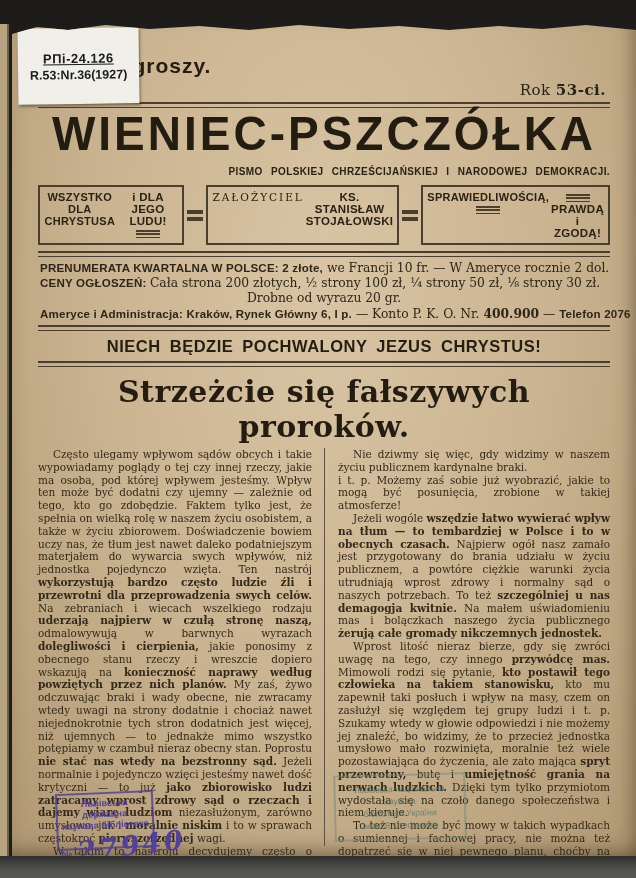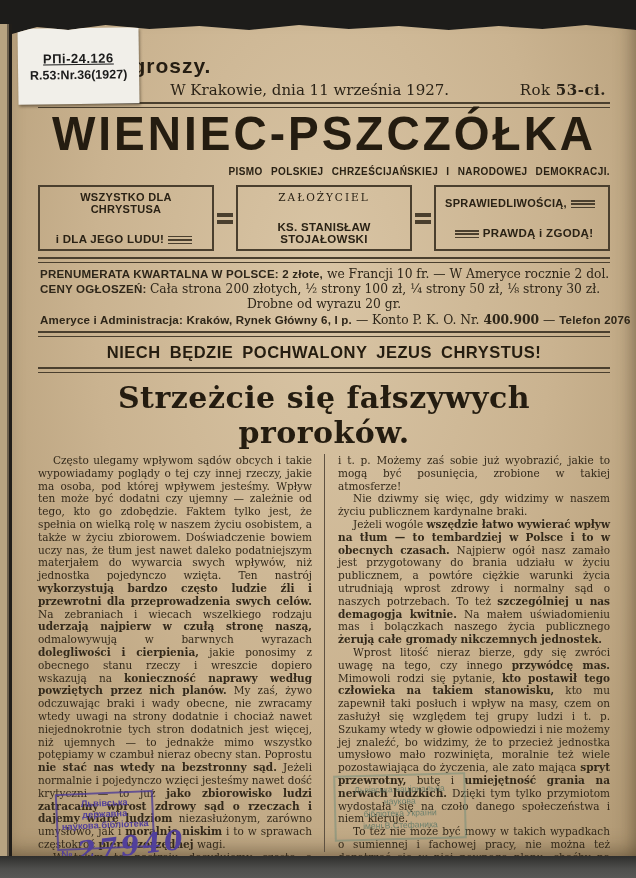--- a/index.html
+++ b/index.html
@@ -48,21 +48,21 @@
 
   .masthead{margin-top:1px;text-align:center;font-family:"Liberation Sans",sans-serif;
     font-weight:bold;font-size:46px;line-height:47px;letter-spacing:3px;color:#241c10;
     transform:scaleY(1.06);transform-origin:top;}
   .subtitle{margin-top:10px;text-align:right;font-family:"Liberation Sans",sans-serif;
     font-weight:bold;font-size:10px;letter-spacing:.4px;word-spacing:5px;color:#2a2215;}
 
   .boxes{margin-top:8px;display:flex;align-items:stretch;}
   .sbox{flex:1;border:2.5px solid var(--ink-soft);padding:4px 4px;text-align:center;
     font-family:"Liberation Sans",sans-serif;font-weight:bold;color:#2a2215;
-    display:flex;flex-direction:column;justify-content:center;gap:18px;}
+    display:flex;flex-direction:row;justify-content:center;gap:2px;}
   .sbox-l1{font-size:11px;letter-spacing:.3px;}
   .sbox-l2{font-size:11.5px;letter-spacing:.3px;}
   .sbox-founder .sbox-l1{font-family:"DejaVu Serif",serif;font-weight:normal;font-size:10.5px;letter-spacing:2px;}
   .sbox-founder .sbox-l2{font-size:11.5px;}
   .deco{display:inline-block;width:24px;height:8px;vertical-align:middle;margin:0 4px;
     background:repeating-linear-gradient(to bottom,var(--ink-soft) 0 1.5px,transparent 1.5px 3.4px);}
   .connector{width:16px;align-self:center;height:11px;margin:0 3px;
     border-top:4px solid var(--ink-soft);border-bottom:4px solid var(--ink-soft);}
 
   .info{margin-top:4px;font-size:12.3px;line-height:15px;color:#2e2619;padding:0 2px;}
@@ -108,21 +108,20 @@
 
   <div class="label">
     <div class="label-l1">РПі-24.126</div>
     <div class="label-l2">R.53:Nr.36(1927)</div>
   </div>
 
   <div class="price">Cena 20 groszy.</div>
 
   <div class="issue-row">
     <span class="issue-no">Nr. 36</span>
-    <span class="dateline">W Krakowie, dnia 11 września 1927.</span>
     <span class="edition-year"><span>Rok </span><span class="seg-b">53-ci.</span></span>
   </div>
 
   <div class="rule rule-top"></div>
 
   <h1 class="masthead">WIENIEC-PSZCZÓŁKA</h1>
   <div class="subtitle">PISMO POLSKIEJ CHRZEŚCIJAŃSKIEJ I NARODOWEJ DEMOKRACJI.</div>
 
   <div class="boxes">
     <div class="sbox">
@@ -157,22 +156,22 @@
   <div class="rule rule-motto-b"></div>
 
   <h2 class="headline">Strzeżcie się fałszywych proroków.</h2>
 
   <div class="columns">
     <div class="col col-left">
         <p class="par"><span>Często ulegamy wpływom sądów obcych i takie wypowiadamy poglądy o tej czy innej rzeczy, jakie ma osoba, pod której wpływem jesteśmy. Wpływ ten może być dodatni czy ujemny — zależnie od tego, kto go zdobędzie. Faktem tylko jest, że spełnia on wielką rolę w naszem życiu osobistem, a także w życiu zbiorowem. Doświadczenie bowiem uczy nas, że tłum jest nawet daleko podatniejszym materjałem do wywarcia swych wpływów, niż jednostka pojedynczo wzięta. Ten nastrój </span><span class="seg-b">wykorzystują bardzo często ludzie źli i przewrotni dla przeprowadzenia swych celów.</span><span> Na zebraniach i wiecach wszelkiego rodzaju </span><span class="seg-b">uderzają najpierw w czułą stronę naszą,</span><span> odmalowywują w barwnych wyrazach </span><span class="seg-b">dolegliwości i cierpienia,</span><span> jakie ponosimy z obecnego stanu rzeczy i wreszcie dopiero wskazują na </span><span class="seg-b">konieczność naprawy według powziętych przez nich planów.</span><span> My zaś, żywo odczuwając braki i wady obecne, nie zwracamy wtedy uwagi na strony dodatnie i chociaż nawet niejednokrotnie tych stron dodatnich jest więcej, niż ujemnych — to jednakże mimo wszystko potępiamy w czambuł nieraz obecny stan. Poprostu </span><span class="seg-b">nie stać nas wtedy na bezstronny sąd.</span><span> Jeżeli normalnie i pojedynczo wzięci jesteśmy nawet dość krytyczni — to już </span><span class="seg-b">jako zbiorowisko ludzi zatracamy wprost zdrowy sąd o rzeczach i dajemy wiarę ludziom</span><span> niezasłużonym, zarówno umysłowo, jak i </span><span class="seg-b">moralnie niskim</span><span> i to w sprawach częstokroć </span><span class="seg-b">pierwszorzędnej</span><span> wagi.</span></p>
         <p class="par"><span>W takim to nastroju decydujemy często o najważniejszych sprawach naszego życia publicznego, bo o losach naszych gmin, miast, państwa, o układzie stosunków społeczno-gospodarczych</span></p>
       </div>
     <div class="col col-right">
+        <p class="par"><span>Nie dziwmy się więc, gdy widzimy w naszem życiu publicznem kardynalne braki.</span></p>
         <p class="par no-indent"><span>i t. p. Możemy zaś sobie już wyobrazić, jakie to mogą być posunięcia, zrobione w takiej atmosferze!</span></p>
-        <p class="par"><span>Nie dziwmy się więc, gdy widzimy w naszem życiu publicznem kardynalne braki.</span></p>
         <p class="par"><span>Jeżeli wogóle </span><span class="seg-b">wszędzie łatwo wywierać wpływ na tłum — to tembardziej w Polsce i to w obecnych czasach.</span><span> Najpierw ogół nasz zamało jest przygotowany do brania udziału w życiu publicznem, a powtóre ciężkie warunki życia utrudniają wprost zdrowy i normalny sąd o naszych potrzebach. To też </span><span class="seg-b">szczególniej u nas demagogja kwitnie.</span><span> Na małem uświadomieniu mas i bolączkach naszego życia publicznego </span><span class="seg-b">żerują całe gromady nikczemnych jednostek.</span></p>
         <p class="par"><span>Wprost litość nieraz bierze, gdy się zwróci uwagę na tego, czy innego </span><span class="seg-b">przywódcę mas.</span><span> Mimowoli rodzi się pytanie, </span><span class="seg-b">kto postawił tego człowieka na takiem stanowisku,</span><span> kto mu zapewnił taki posłuch i wpływ na masy, czem on zasłużył się względem tej grupy ludzi i t. p. Szukamy wtedy w głowie odpowiedzi i nie możemy jej znaleźć, bo widzimy, że to przecież jednostka umysłowo mało rozwinięta, moralnie też wiele pozostawiająca do życzenia, ale zato mająca </span><span class="seg-b">spryt przewrotny,</span><span> butę i </span><span class="seg-b">umiejętność grania na nerwach ludzkich.</span><span> Dzięki tym tylko przymiotom wydostała się na czoło danego społeczeństwa i niem kieruje.</span></p>
         <p class="par"><span>To też nie może być mowy w takich wypadkach o sumiennej i fachowej pracy, nie można też dopatrzeć się w niej pewnego planu, choćby na najbliższą przyszłość, a co jeszcze gorsza, </span><span class="seg-b">nie widzi się pracy dla dobra ogółu, ale dla osobistych tylko interesów!</span></p>
       </div>
   </div>
 
   <div class="stamp-left">
     <div>Львівська державна</div>
     <div>наукова бібліотека</div>
     <div class="stamp-num-row">

